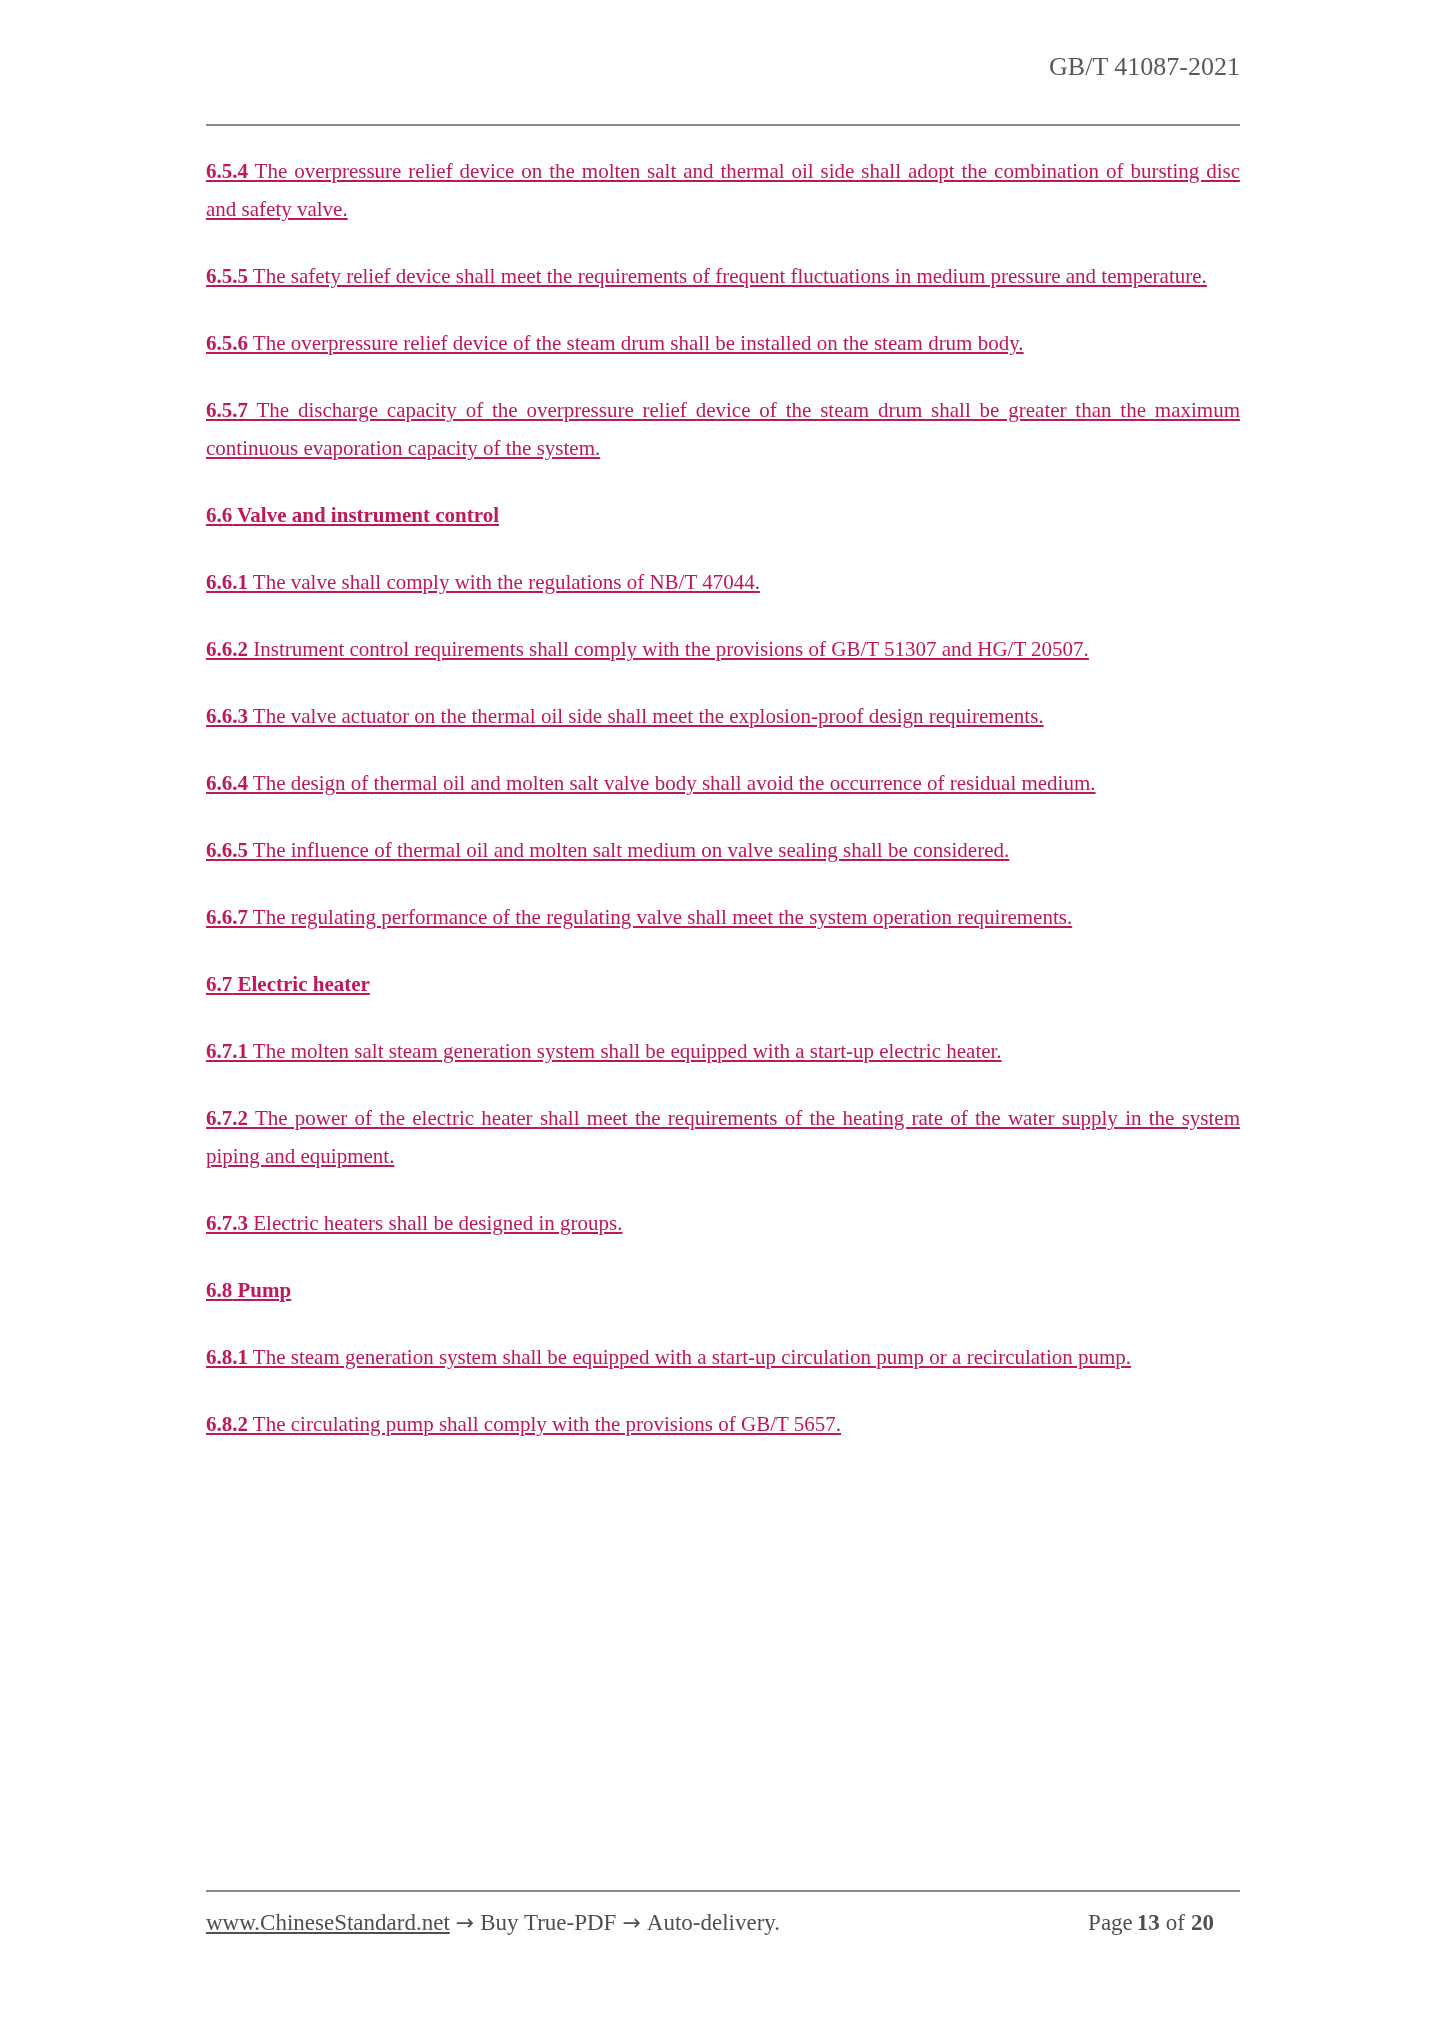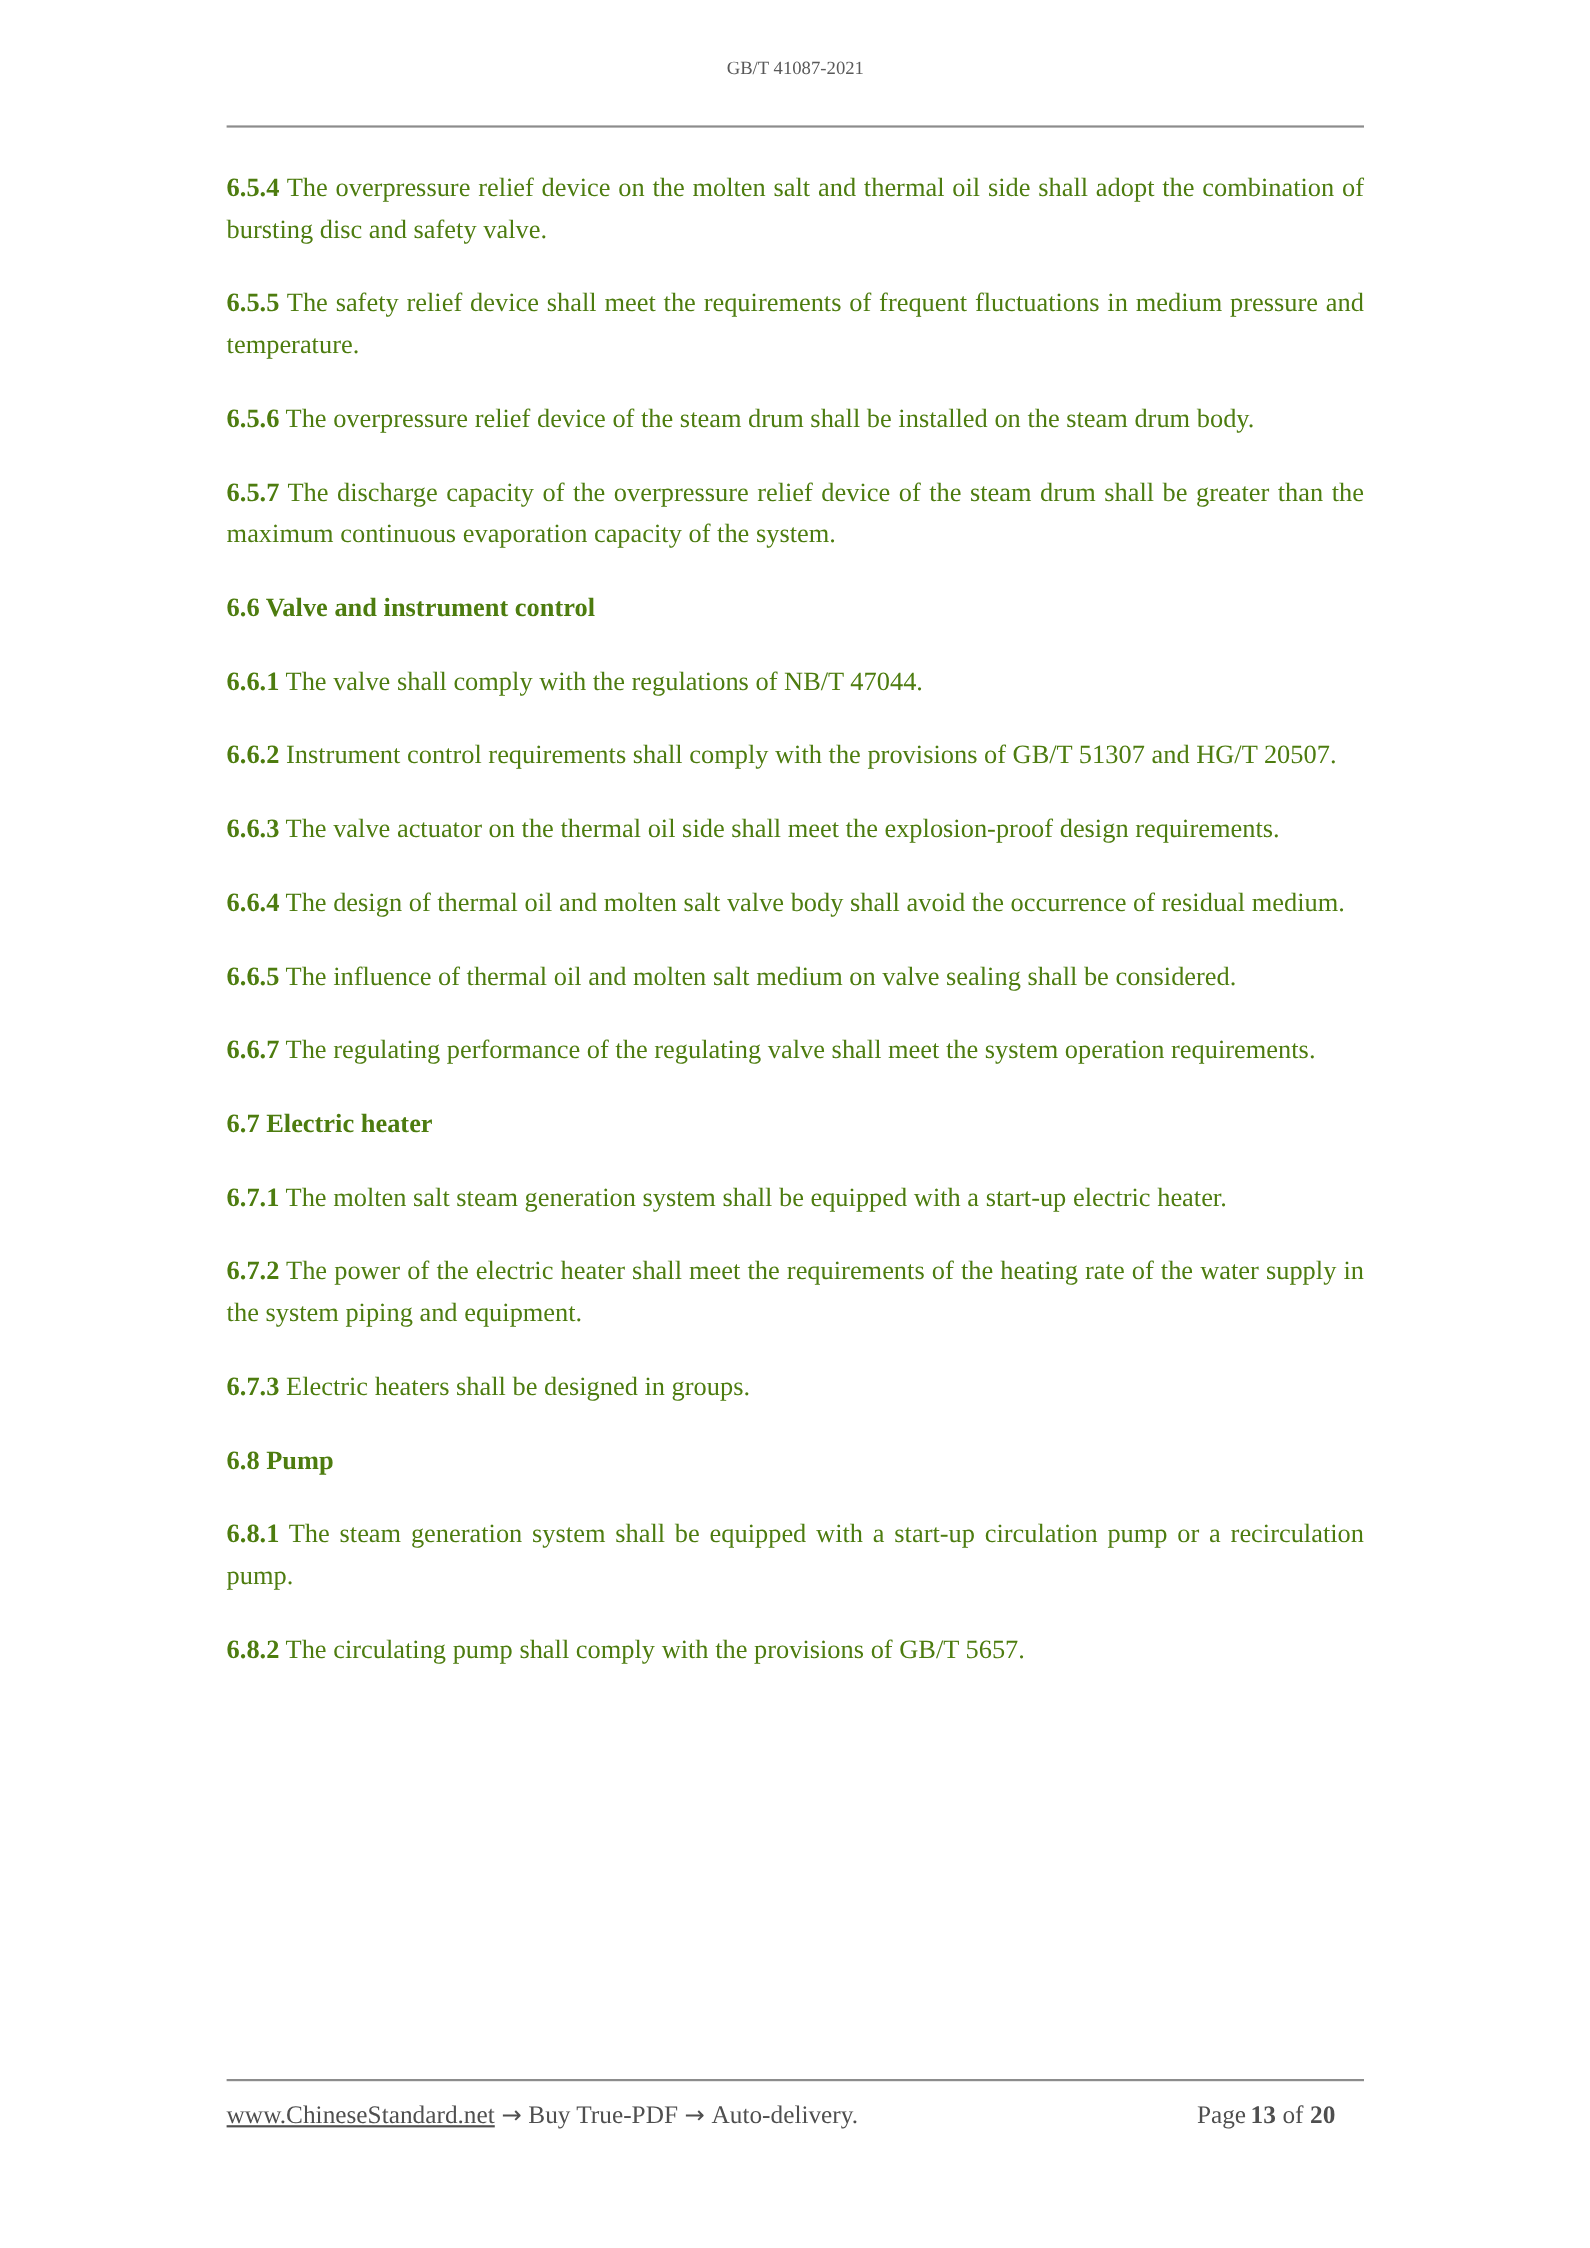--- a/index.html
+++ b/index.html
@@ -19,42 +19,43 @@
   }
   
   .doc-header {
     position: absolute;
     top: 0;
     left: 206px;
     width: 1034px;
   }
   .doc-number {
     margin-top: 52px;
-    text-align: center;
-    font-size: 17px;
+    text-align: right;
+    font-size: 26px;
     color: #595959;
   }
   .header-rule {
     margin-top: 42px;
     height: 2px;
     background: #8c8c8c;
   }
   
   .doc-body {
     position: absolute;
     top: 152px;
     left: 206px;
     width: 1034px;
   }
   .doc-body p {
-    font-size: 24px;
+    font-size: 21px;
     line-height: 38px;
     text-align: justify;
     margin-bottom: 29px;
-    color: #4d7c0f;
+    color: #be185d;
+    text-decoration: underline;
   }
   .doc-body p .num { font-weight: bold; }
   .doc-body p.heading { font-weight: bold; text-align: left; }
   
   .doc-footer {
     position: absolute;
     top: 1890px;
     left: 206px;
     width: 1034px;
     border-top: 2px solid #8c8c8c;

